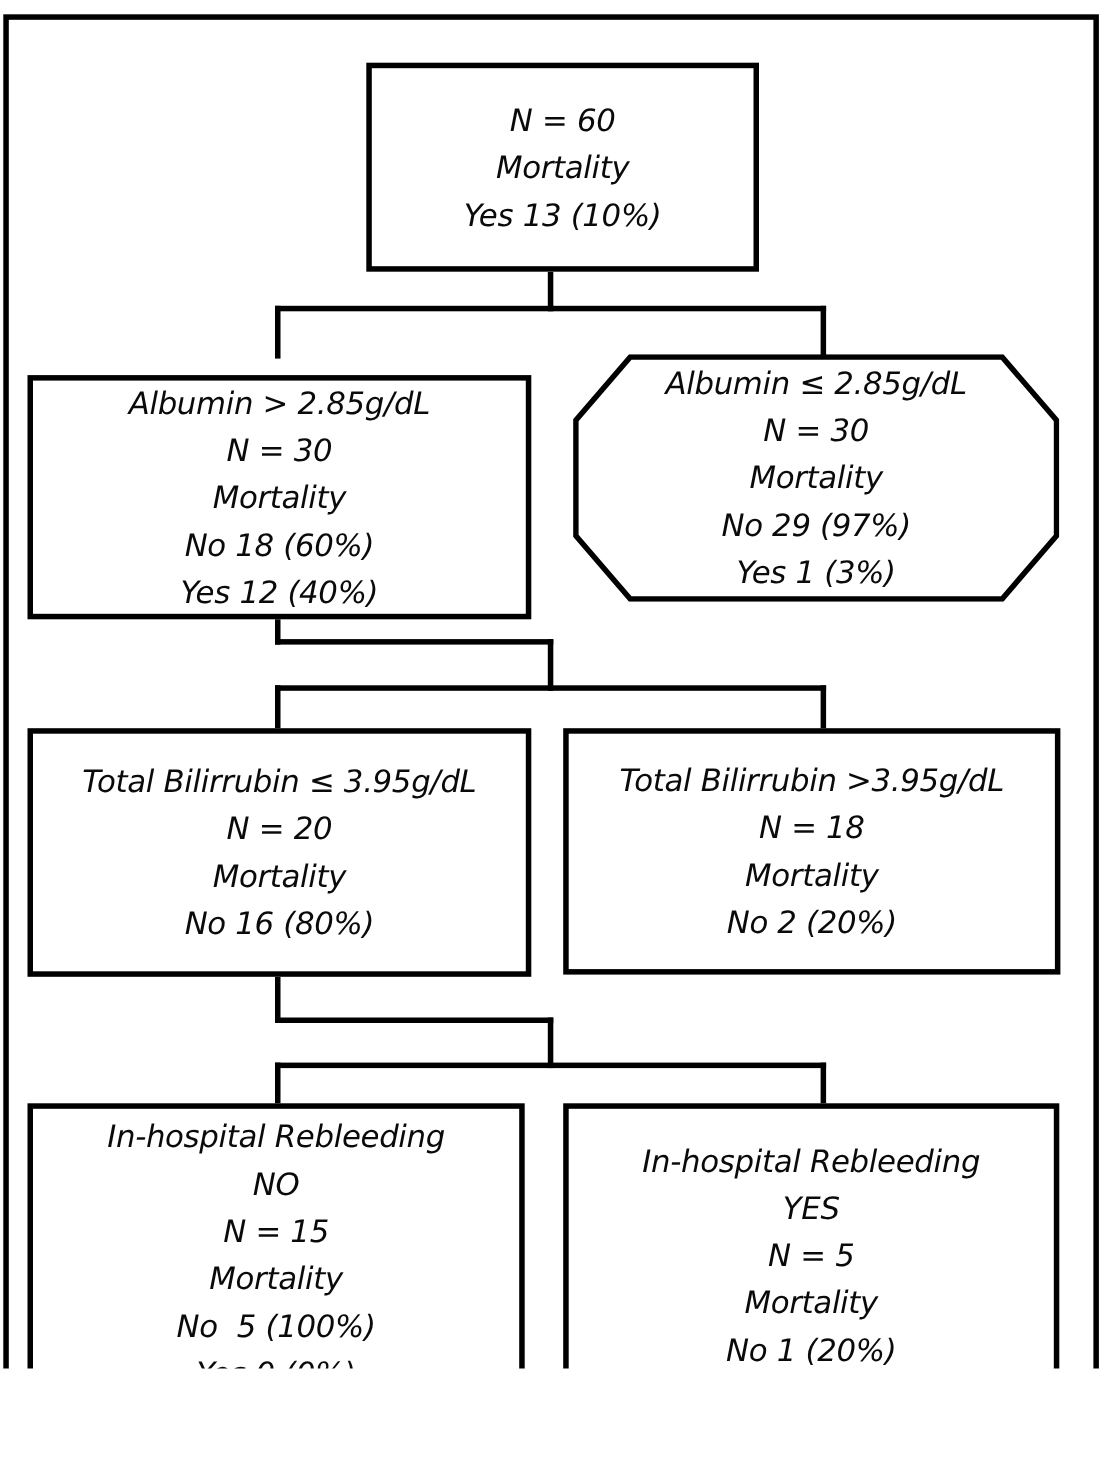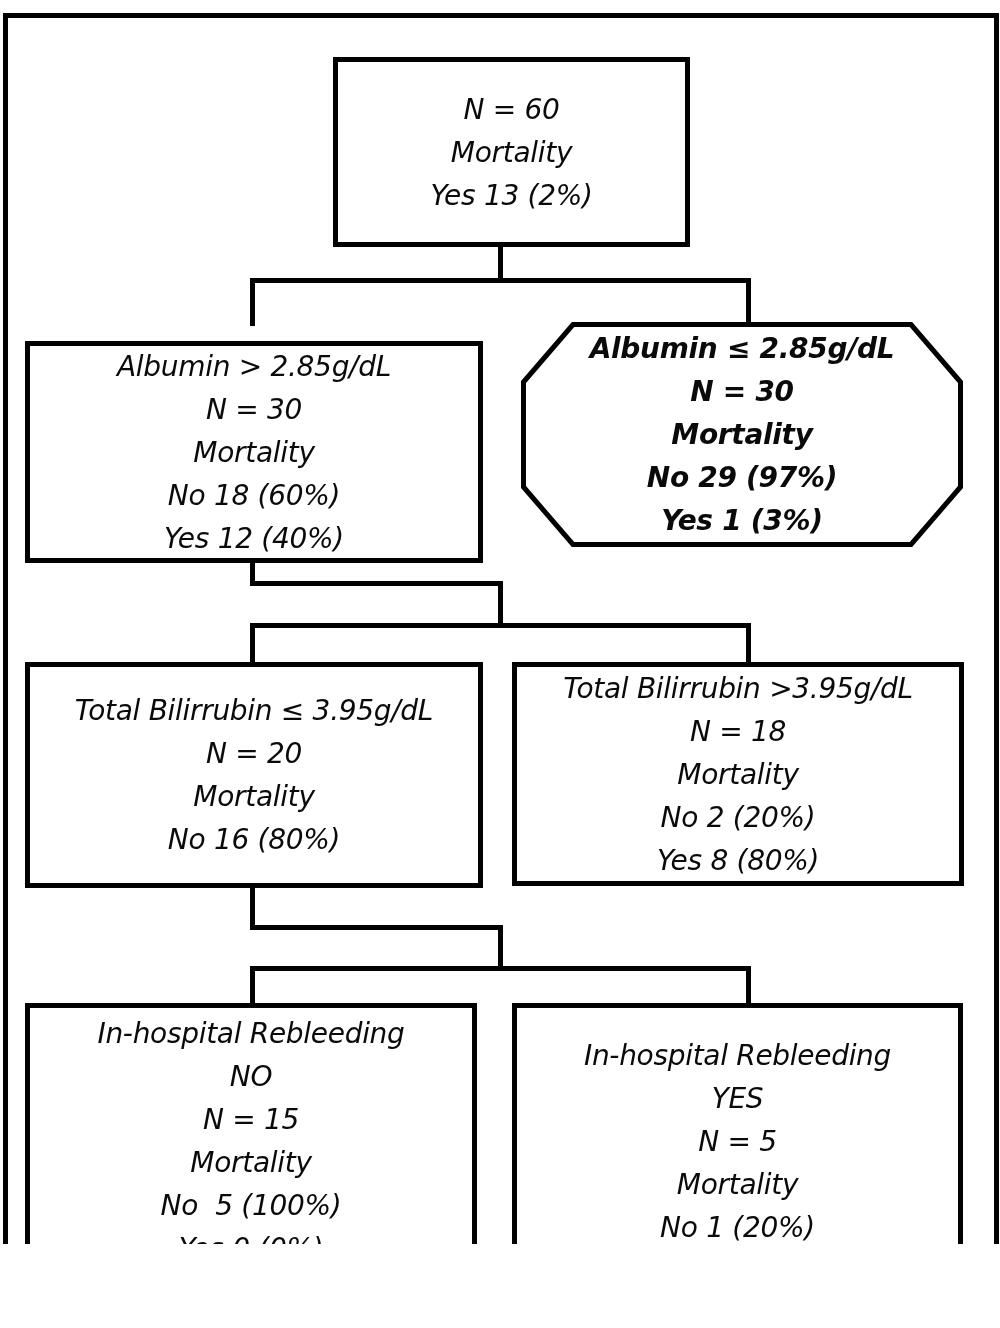--- a/index.html
+++ b/index.html
@@ -43,21 +43,21 @@
     position: absolute;
     left: 0; top: 0;
     width: 100%; height: 100%;
   }
   .node-text {
     position: relative;
     display: flex;
     flex-direction: column;
     justify-content: center;
     align-items: center;
-    width: 100%; height: 100%; font-weight: bold;
+    width: 100%; height: 100%;
   }
   .line {
     white-space: pre;
     line-height: 43px;
     letter-spacing: -0.3px;
   }
   .conn {
     position: absolute;
     background: #000000;
   }
@@ -84,21 +84,21 @@
   <div class="conn" style="left:250px; top:888px; width:5px; height:42px;"></div>
   <div class="conn" style="left:250px; top:925px; width:253px; height:5px;"></div>
   <div class="conn" style="left:498px; top:925px; width:5px; height:46px;"></div>
   <div class="conn" style="left:250px; top:966px; width:501px; height:5px;"></div>
   <div class="conn" style="left:250px; top:966px; width:5px; height:42px;"></div>
   <div class="conn" style="left:746px; top:966px; width:5px; height:42px;"></div>
 
   <div class="node" style="left:333px; top:57px; width:357px; height:190px;">
     <div class="line">N = 60</div>
     <div class="line">Mortality</div>
-    <div class="line">Yes 13 (2%)</div>
+    <div class="line">Yes 13 (10%)</div>
   </div>
 
   <div class="node" style="left:25px; top:322px; width:458px; height:222px;margin-top:19px;">
     <div class="line">Albumin &gt; 2.85g/dL</div>
     <div class="line">N = 30</div>
     <div class="line">Mortality</div>
     <div class="line">No 18 (60%)</div>
     <div class="line">Yes 12 (40%)</div>
   </div>
 
@@ -120,21 +120,20 @@
     <div class="line">N = 20</div>
     <div class="line">Mortality</div>
     <div class="line">No 16 (80%)</div>
   </div>
 
   <div class="node" style="left:512px; top:662px; width:452px; height:224px;">
     <div class="line">Total Bilirrubin &gt;3.95g/dL</div>
     <div class="line">N = 18</div>
     <div class="line">Mortality</div>
     <div class="line">No 2 (20%)</div>
-    <div class="line">Yes 8 (80%)</div>
   </div>
 
   <div class="node" style="left:25px; top:1003px; width:452px; height:276px;">
     <div class="line">In-hospital Rebleeding</div>
     <div class="line">NO</div>
     <div class="line">N = 15</div>
     <div class="line">Mortality</div>
     <div class="line">No  5 (100%)</div>
     <div class="line">Yes 0 (0%)</div>
   </div>

